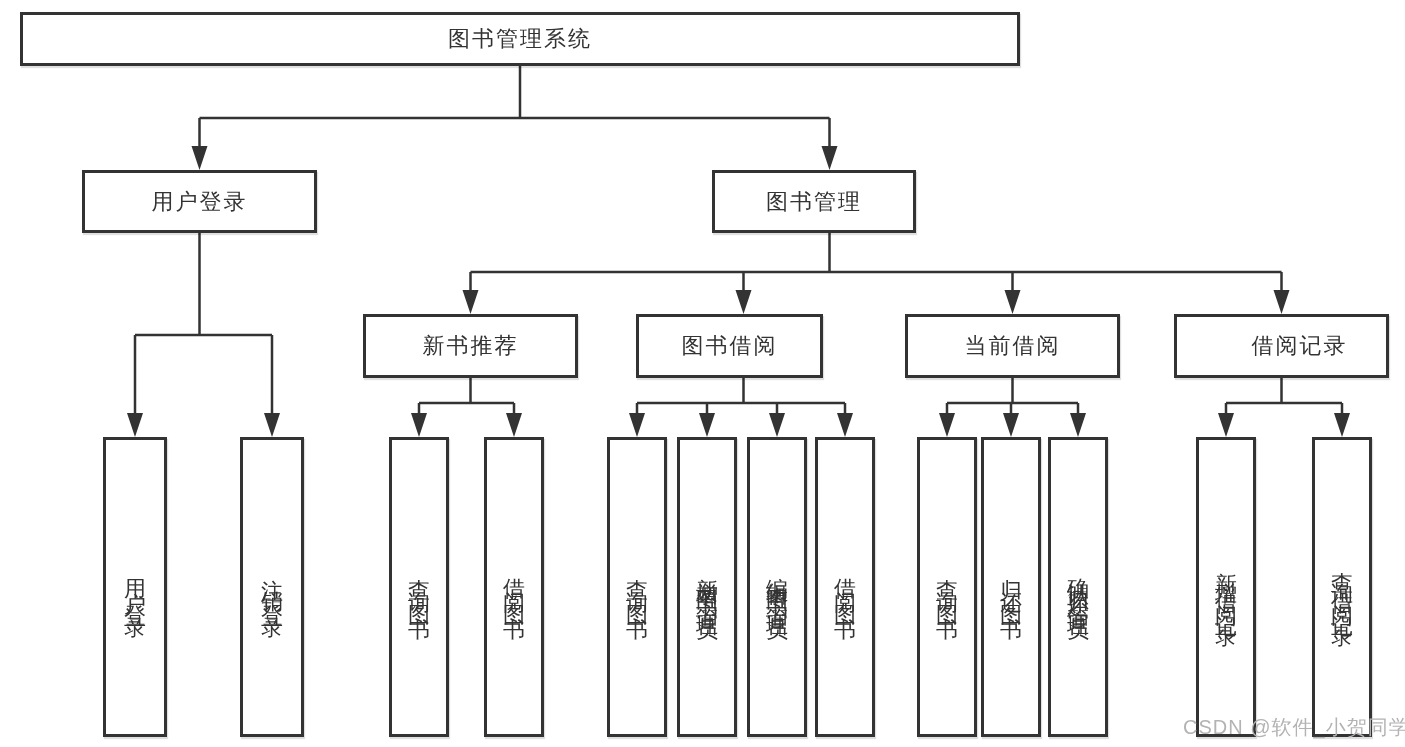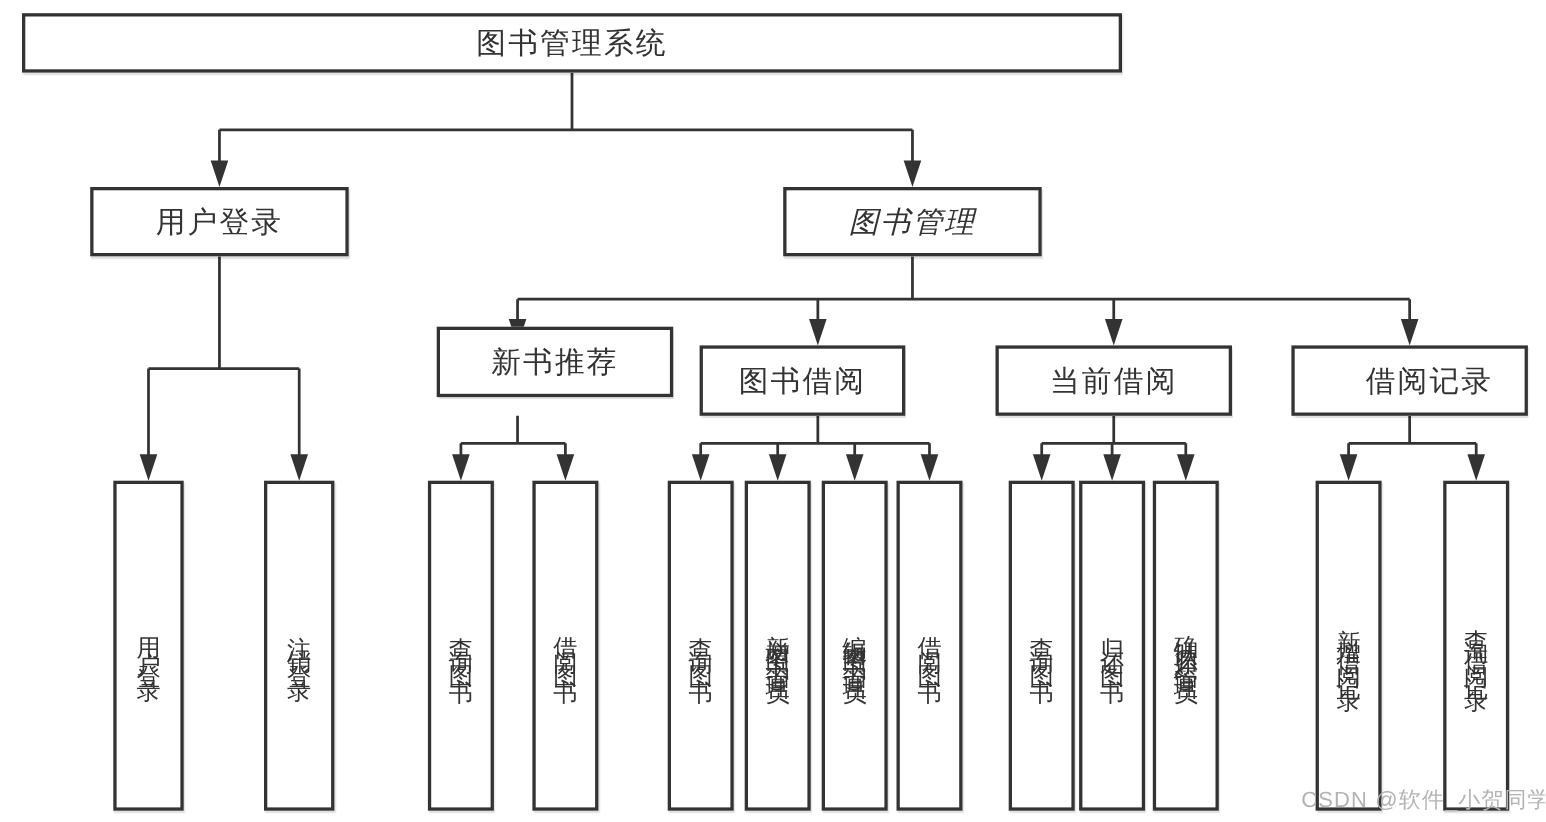--- a/index.html
+++ b/index.html
@@ -22,21 +22,21 @@
     border: 3px solid #333333;
     background: #ffffff;
     color: #333333;
     display: flex;
     align-items: center;
     justify-content: center;
     box-shadow: 1px 2px 1px rgba(0,0,0,0.12);
     z-index: 2;
   }
   .hbox {
-    font-size: 27px;
+    font-size: 22px;
     letter-spacing: 2px;
     white-space: nowrap;
   }
   .vbox {
     writing-mode: vertical-rl;
     font-size: 22px;
     letter-spacing: 13px;
     line-height: 1;
   }
   .vbox.dense { letter-spacing: 6px; }
@@ -88,23 +88,23 @@
              M939 413 L955 413 L947 437 Z
              M1003 413 L1019 413 L1011 437 Z
              M1070 413 L1086 413 L1078 437 Z
              M1218 413 L1234 413 L1226 437 Z
              M1334 413 L1350 413 L1342 437 Z" fill="#333333" stroke="none"></path>
   </svg>
 
   <div class="box hbox" style="left:20px; top:12px; width:1000px; height:54px;">图书管理系统</div>
 
   <div class="box hbox" style="left:82px; top:170px; width:235px; height:63px;">用户登录</div>
-  <div class="box hbox" style="left:712px; top:170px; width:235px; height:63px;font-style:italic;">图书管理</div>
+  <div class="box hbox" style="left:712px; top:170px; width:204px; height:63px;">图书管理</div>
 
-  <div class="box hbox" style="left:363px; top:297px; width:215px; height:64px;margin-left:34px;">新书推荐</div>
+  <div class="box hbox" style="left:363px; top:314px; width:215px; height:64px;">新书推荐</div>
   <div class="box hbox" style="left:636px; top:314px; width:187px; height:64px;">图书借阅</div>
   <div class="box hbox" style="left:905px; top:314px; width:215px; height:64px;font-family:Liberation Mono, monospace;">当前借阅</div>
   <div class="box hbox" style="left:1174px; top:314px; width:215px; height:64px;padding-left:36px;">借阅记录</div>
 
   <div class="box vbox" style="left:103px; top:437px; width:64px; height:300px;">用户登录</div>
   <div class="box vbox" style="left:240px; top:437px; width:64px; height:300px;">注销登录</div>
 
   <div class="box vbox" style="left:389px; top:437px; width:60px; height:300px;">查询图书</div>
   <div class="box vbox" style="left:484px; top:437px; width:60px; height:300px;">借阅图书</div>
 

